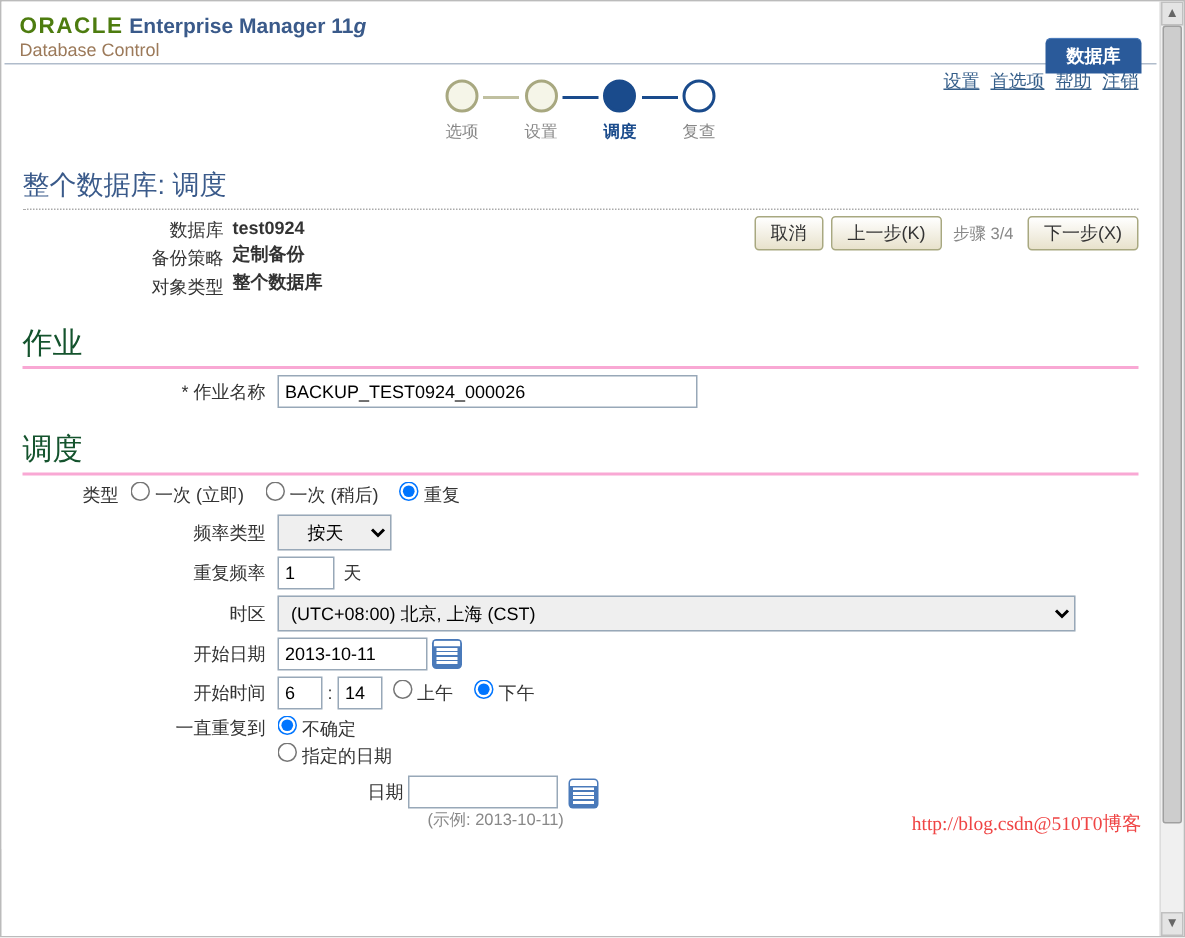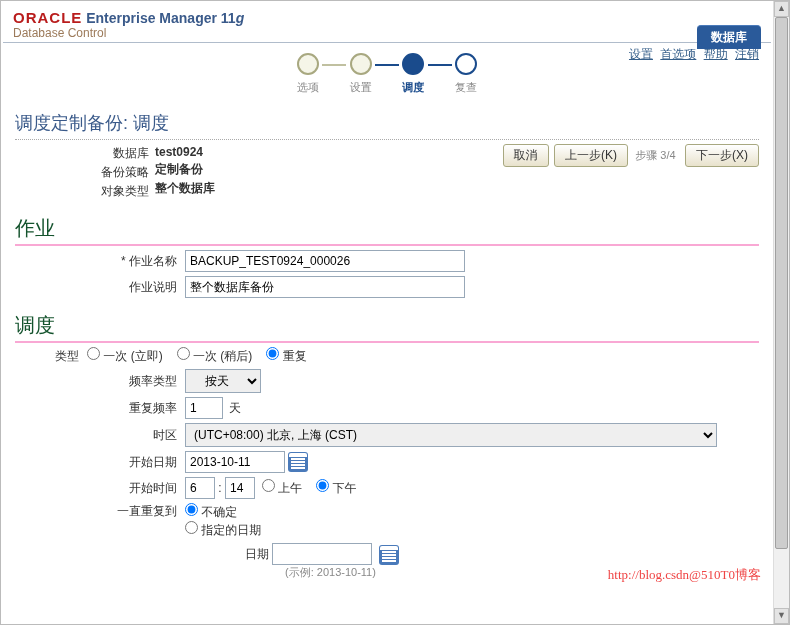--- a/index.html
+++ b/index.html
@@ -1,20 +1,20 @@
 <!DOCTYPE html>
 <html><head>
   <meta charset="utf-8">
   <style>
     * { box-sizing: border-box; margin: 0; padding: 0; }
     body { font-family: Arial, "Microsoft YaHei", sans-serif; font-size: 12px; color: #333; background: #fff; width: 790px; }
     .wrap { border: 2px solid #fff; position: relative; }
     .header { padding: 6px 10px 2px 10px; border-bottom: 1px solid #b0bccb; position: relative; }
     .logo-line { font-size: 14px; }
-    .logo-oracle { color: #b91c1c; font-weight: bold; letter-spacing: 1px; font-size: 15px; }
+    .logo-oracle { color: #4d7c0f; font-weight: bold; letter-spacing: 1px; font-size: 15px; }
     .logo-em { color: #3a5a8a; font-weight: bold; }
     .logo-11g { color: #3a5a8a; font-weight: bold; font-style: italic; }
     .logo-sub { color: #9c7a5a; font-size: 12px; }
     .top-links { position: absolute; right: 12px; top: 2px; font-size: 12px; margin-top: 41px; }
     .top-links a { color: #365f8a; text-decoration: underline; margin-left: 4px; cursor: pointer; }
     .tab-db { position: absolute; right: 10px; top: 22px; background: #2a5a9a; color: #fff; padding: 3px 14px; border-radius: 4px 4px 0 0; font-size: 12px; font-weight: bold; border-top: 1px solid #4a7aba; }
     .stepper { text-align: center; padding: 10px 0 6px; }
     .stepper-item { display: inline-block; text-align: left; vertical-align: top; position: relative; }
     .step-circle { width: 22px; height: 22px; border-radius: 50%; display: inline-block; background: #f5f5e8; border: 2px solid #a8a880; }
     .step-circle.active { background: #1a4b8c; border-color: #1a4b8c; }
@@ -95,21 +95,21 @@
       <span class="step-label active">调度</span>
     </span>
     <span class="step-line"></span>
     <span class="stepper-item">
       <span class="step-circle future"></span>
       <span class="step-label">复查</span>
     </span>
   </div>
 
   <div class="main">
-    <div class="page-title">调度定制备份: 调度</div>
+    <div class="page-title">整个数据库: 调度</div>
 
     <div class="ctx-row">
       <div class="ctx-labels">
         <div>数据库</div>
         <div>备份策略</div>
         <div>对象类型</div>
       </div>
       <div class="ctx-values">
         <div>test0924</div>
         <div>定制备份</div>
@@ -120,24 +120,20 @@
         <button class="btn">上一步(K)</button>
         <span class="step-indicator">步骤 3/4</span>
         <button class="btn">下一步(X)</button>
       </div>
     </div>
 
     <div class="section-title">作业</div>
     <div class="form-group">
       <div class="form-label req">* 作业名称</div>
       <input type="text" class="input-lg" value="BACKUP_TEST0924_000026" style="">
-    </div>
-    <div class="form-group">
-      <div class="form-label">作业说明</div>
-      <input type="text" class="input-lg" value="整个数据库备份" style="">
     </div>
 
     <div class="section-title">调度</div>
 
     <div class="form-group radio-row">
       <div class="form-label" style="width:72px">类型</div>
       <label><input type="radio" name="t" style=""> <span>一次 (立即)</span></label>
       <label><input type="radio" name="t" style=""> <span>一次 (稍后)</span></label>
       <label><input type="radio" name="t" checked="" style=""> <span>重复</span></label>
     </div>

